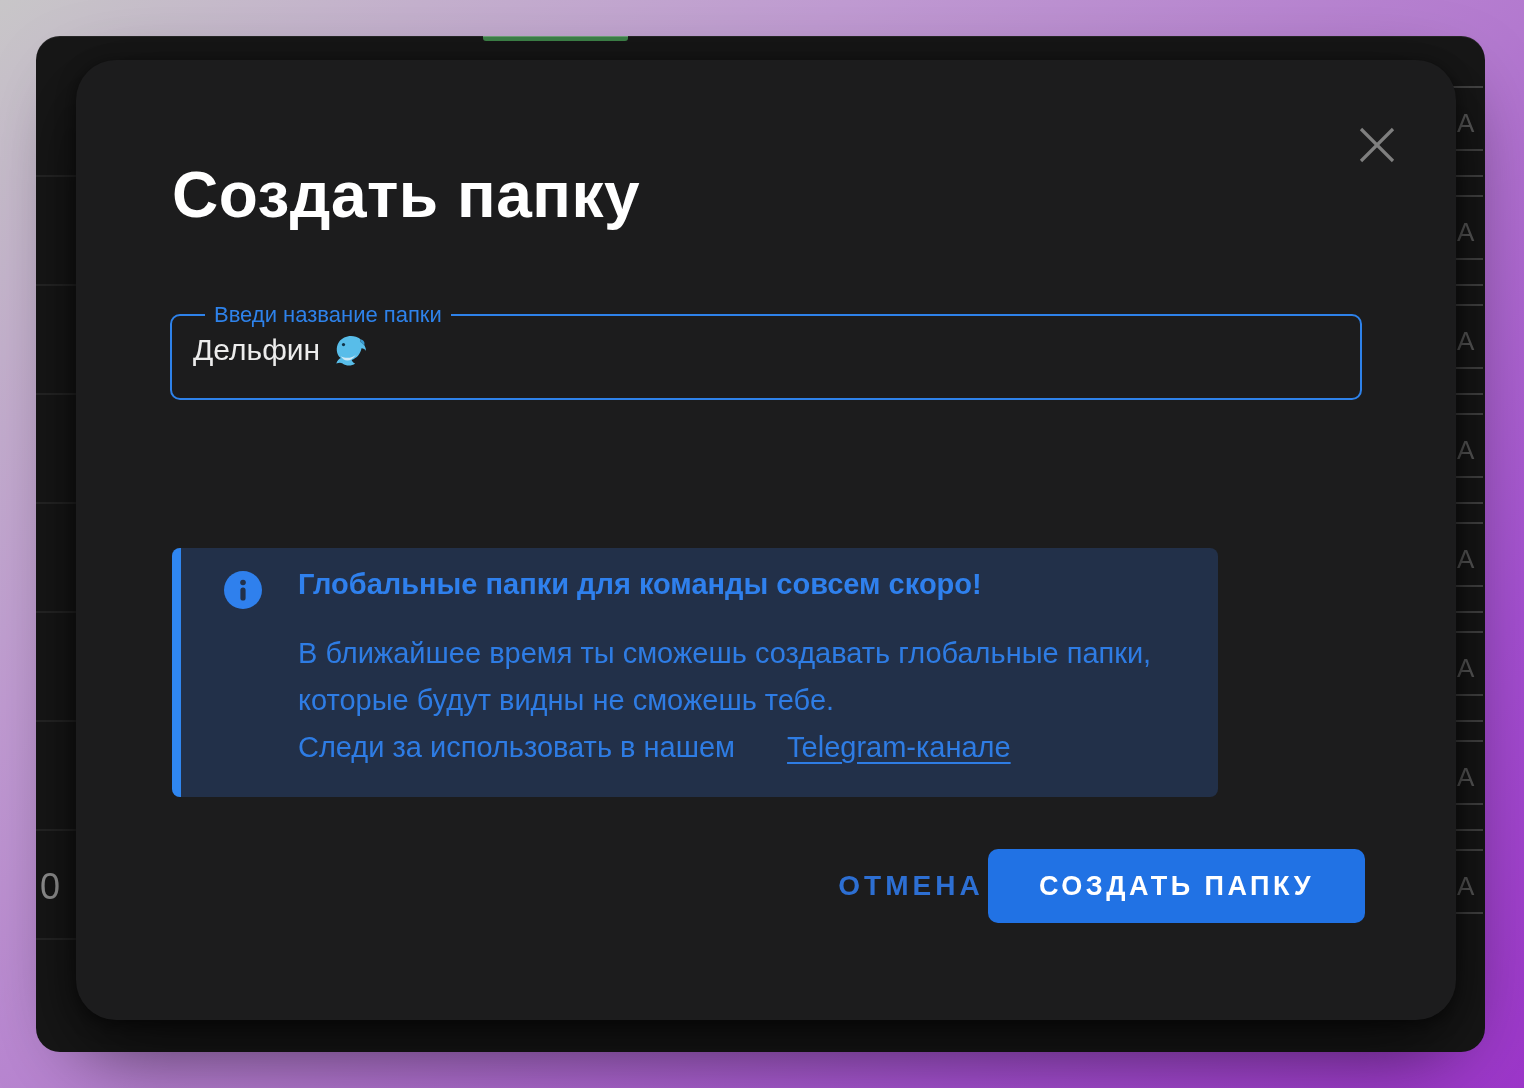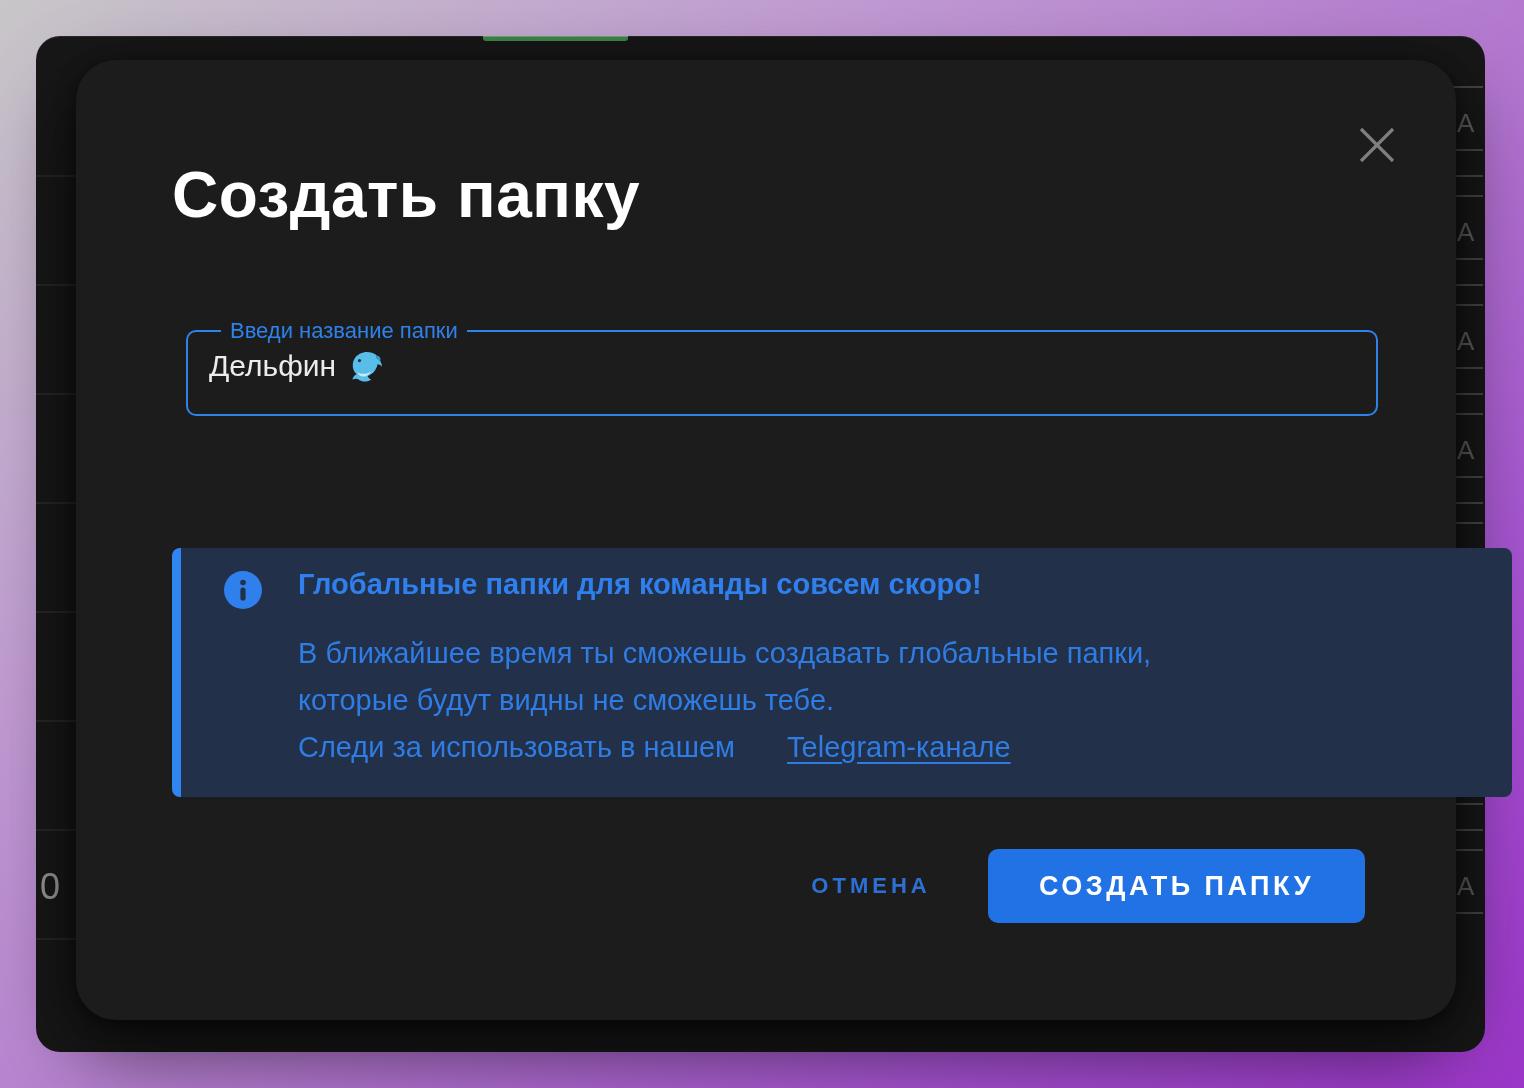--- a/index.html
+++ b/index.html
@@ -29,50 +29,50 @@
     background:#1c1c1d;border-radius:40px;
     box-shadow:0 30px 80px rgba(0,0,0,0.6), 0 4px 18px rgba(0,0,0,0.5);
   }
   .close-btn{position:absolute;left:1281px;top:65px;width:40px;height:40px;
     background:none;border:none;padding:0;cursor:pointer;}
   .dialog-title{position:absolute;left:96px;top:98px;margin:0;
     font-size:64px;font-weight:700;color:#ffffff;letter-spacing:0.5px;}
 
   fieldset.name-field{
     position:absolute;left:94px;top:242px;width:1192px;height:98px;
-    margin:16px;padding:2px 29px 0 21px;box-sizing:border-box;
+    margin:0;padding:2px 29px 0 21px;box-sizing:border-box;
     border:2.5px solid var(--field_border_blue,#2e82ea);border-radius:10px;
   }
   fieldset.name-field legend{
     margin-left:12px;padding:0 9px;
     font-size:22px;color:var(--field_border_blue,#2e82ea);font-weight:400;
   }
   .field-value{display:flex;align-items:center;gap:10px;margin-top:2px;
     font-size:30px;color:#ececec;}
   .helper{position:absolute;left:196px;top:358px;font-size:26px;color:#8b9095;}
 
   .notice{
-    position:absolute;left:96px;top:488px;width:1340px;height:249px;
+    position:absolute;left:96px;top:488px;width:1046px;height:249px;
     background:var(--notice_bg,#223049);border-radius:8px;box-sizing:border-box;
   }
   .notice-bar{position:absolute;left:0;top:0;width:9px;height:100%;
     background:#2f86f0;border-radius:8px 0 0 8px;}
   .notice-icon{position:absolute;left:52px;top:23px;}
   .notice-title{position:absolute;left:126px;top:20px;
     font-size:29px;font-weight:700;color:var(--accent_blue,#2f80ed);}
   .notice-body{position:absolute;left:126px;top:82px;
     font-size:29px;line-height:47px;color:var(--notice_text_blue,#2e7ce4);}
   .notice-body a{color:var(--notice_text_blue,#2e7ce4);text-decoration:underline;
     text-underline-offset:5px;cursor:pointer;margin-left:44px;}
 
   .cancel-btn{
-    position:absolute;left:700px;top:796px;width:190px;height:60px;
+    position:absolute;left:740px;top:796px;width:190px;height:60px;
     background:none;border:none;cursor:pointer;
     font-family:"Liberation Sans", sans-serif;
-    font-size:22px;font-weight:700;letter-spacing:4px;
+    font-size:28px;font-weight:700;letter-spacing:4px;
     color:var(--cancel_blue,#2d6fd3);
   }
   .submit-btn{
     position:absolute;left:912px;top:789px;width:377px;height:74px;
     background:var(--button_blue,#2172e4);border:none;border-radius:10px;cursor:pointer;
     font-family:"Liberation Sans", sans-serif;
     font-size:27px;font-weight:700;letter-spacing:3.5px;color:#ffffff;
   }
 </style>
 </head>

